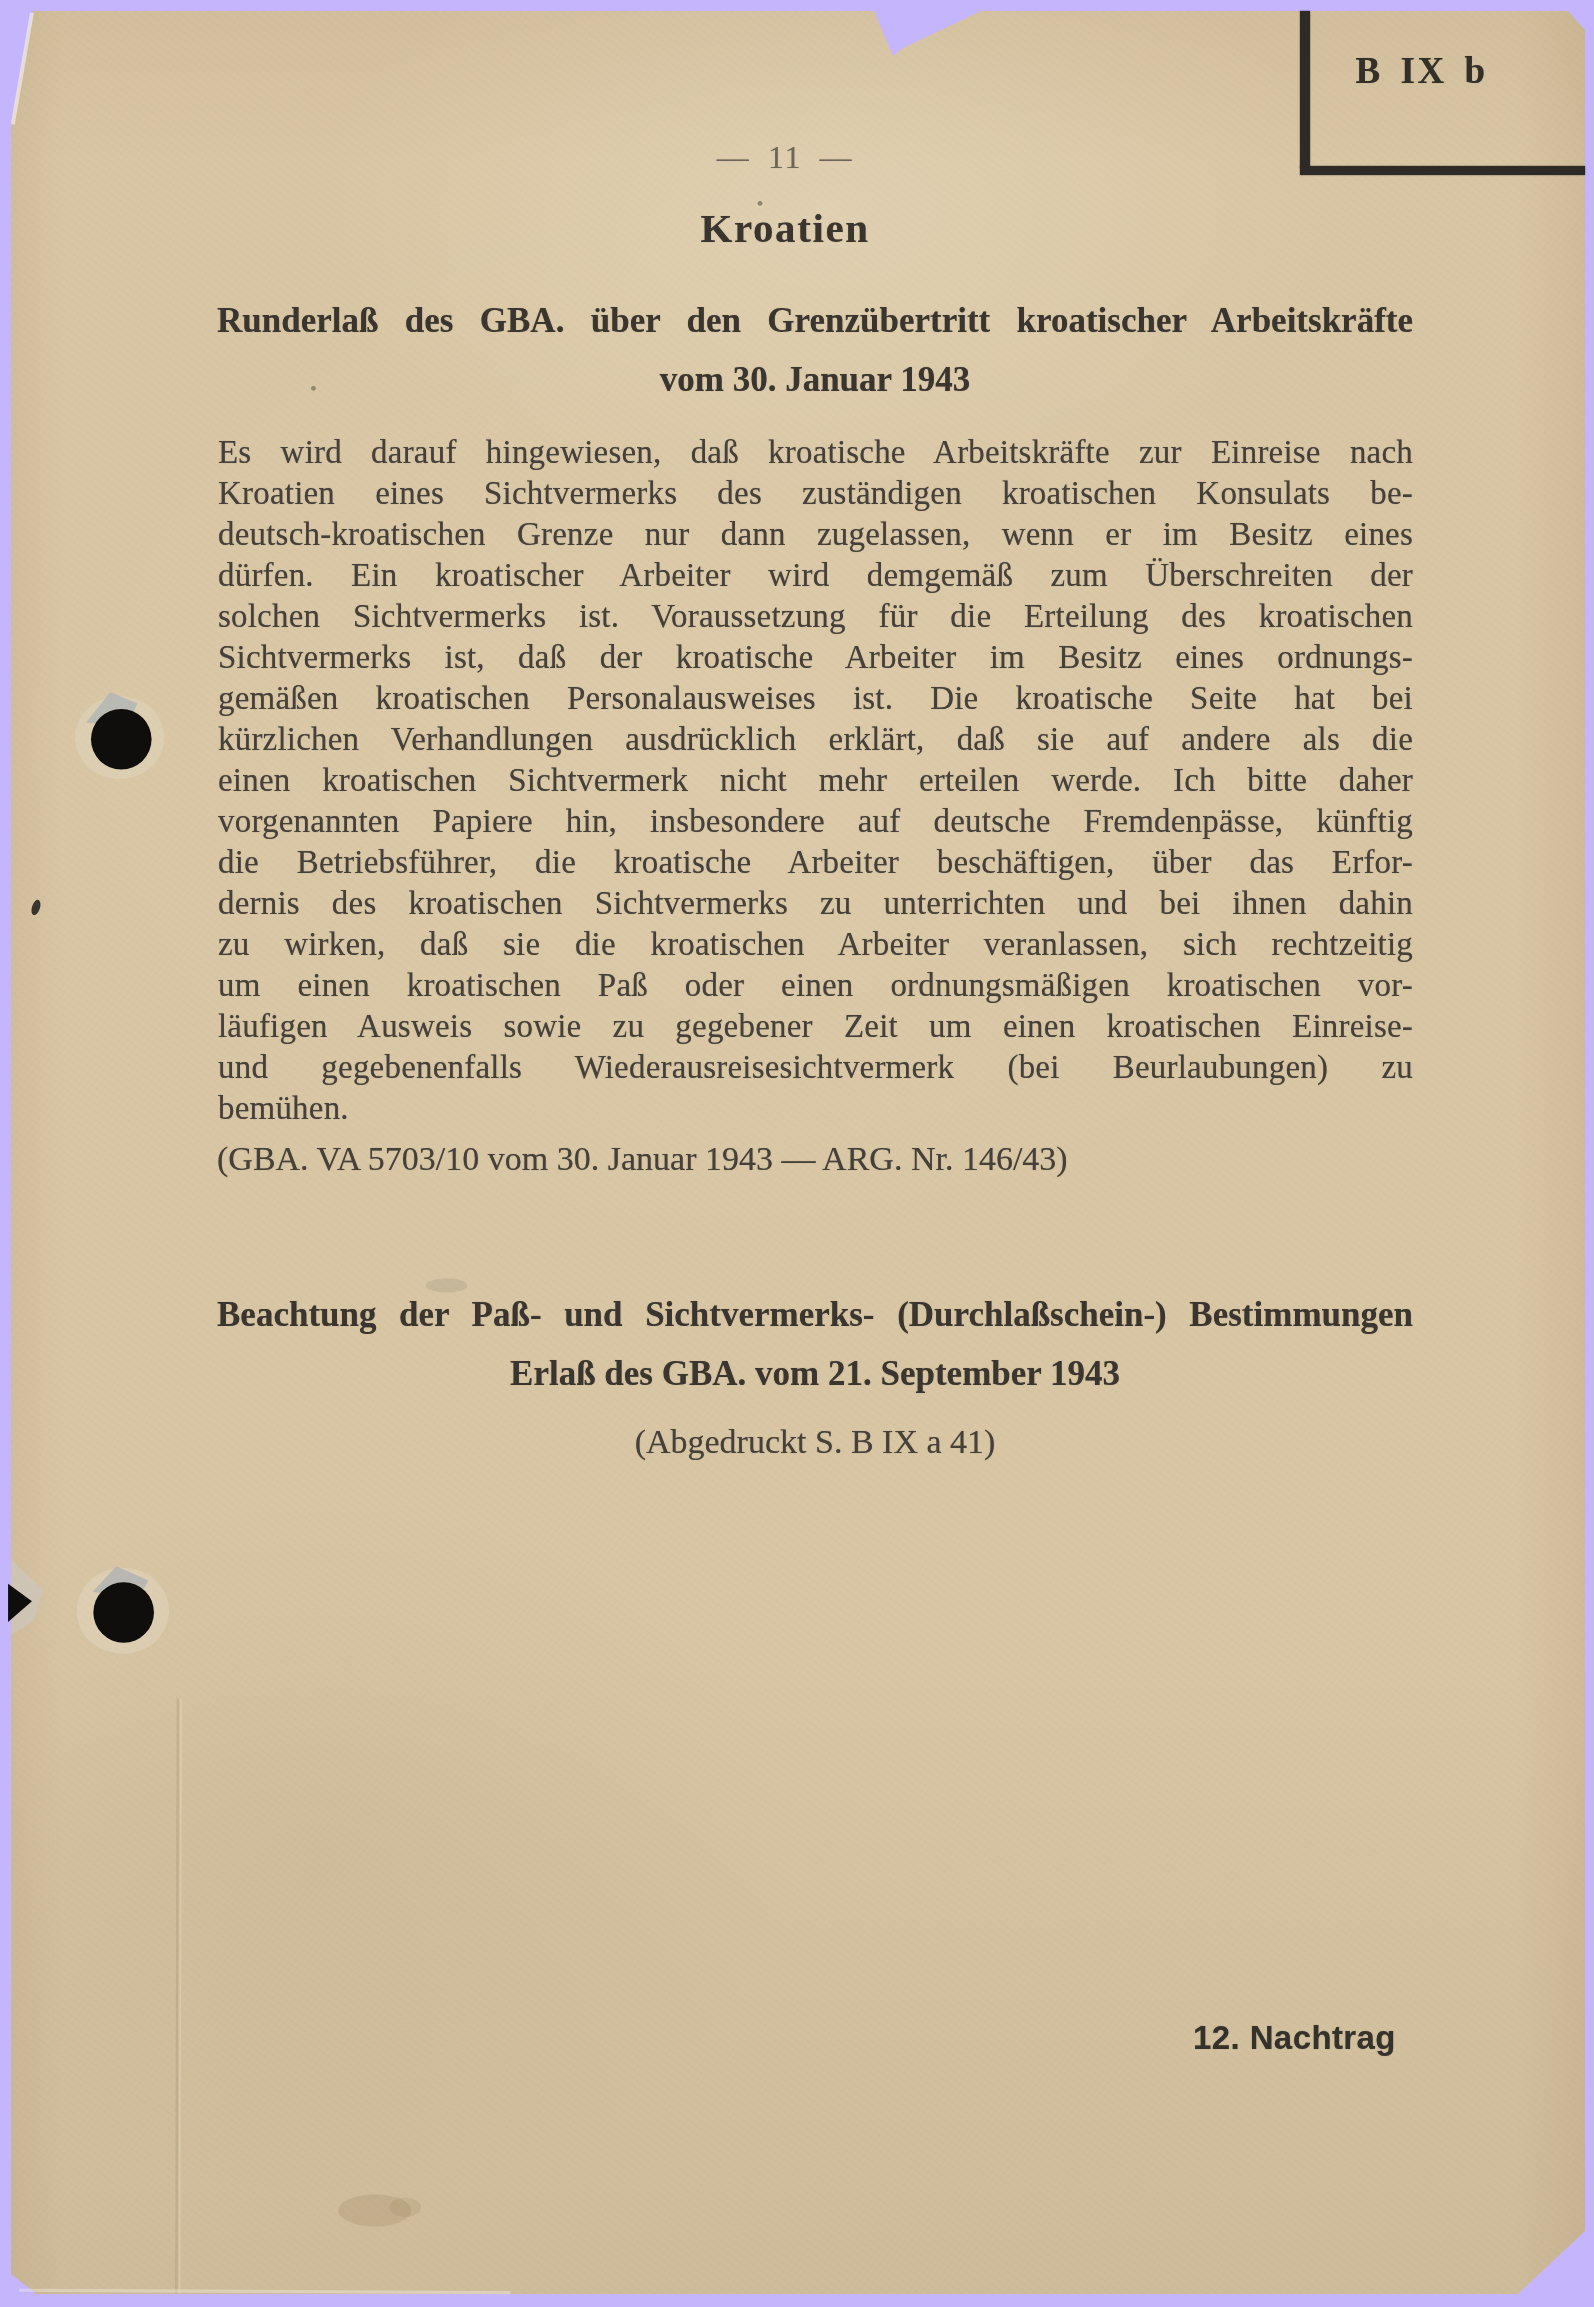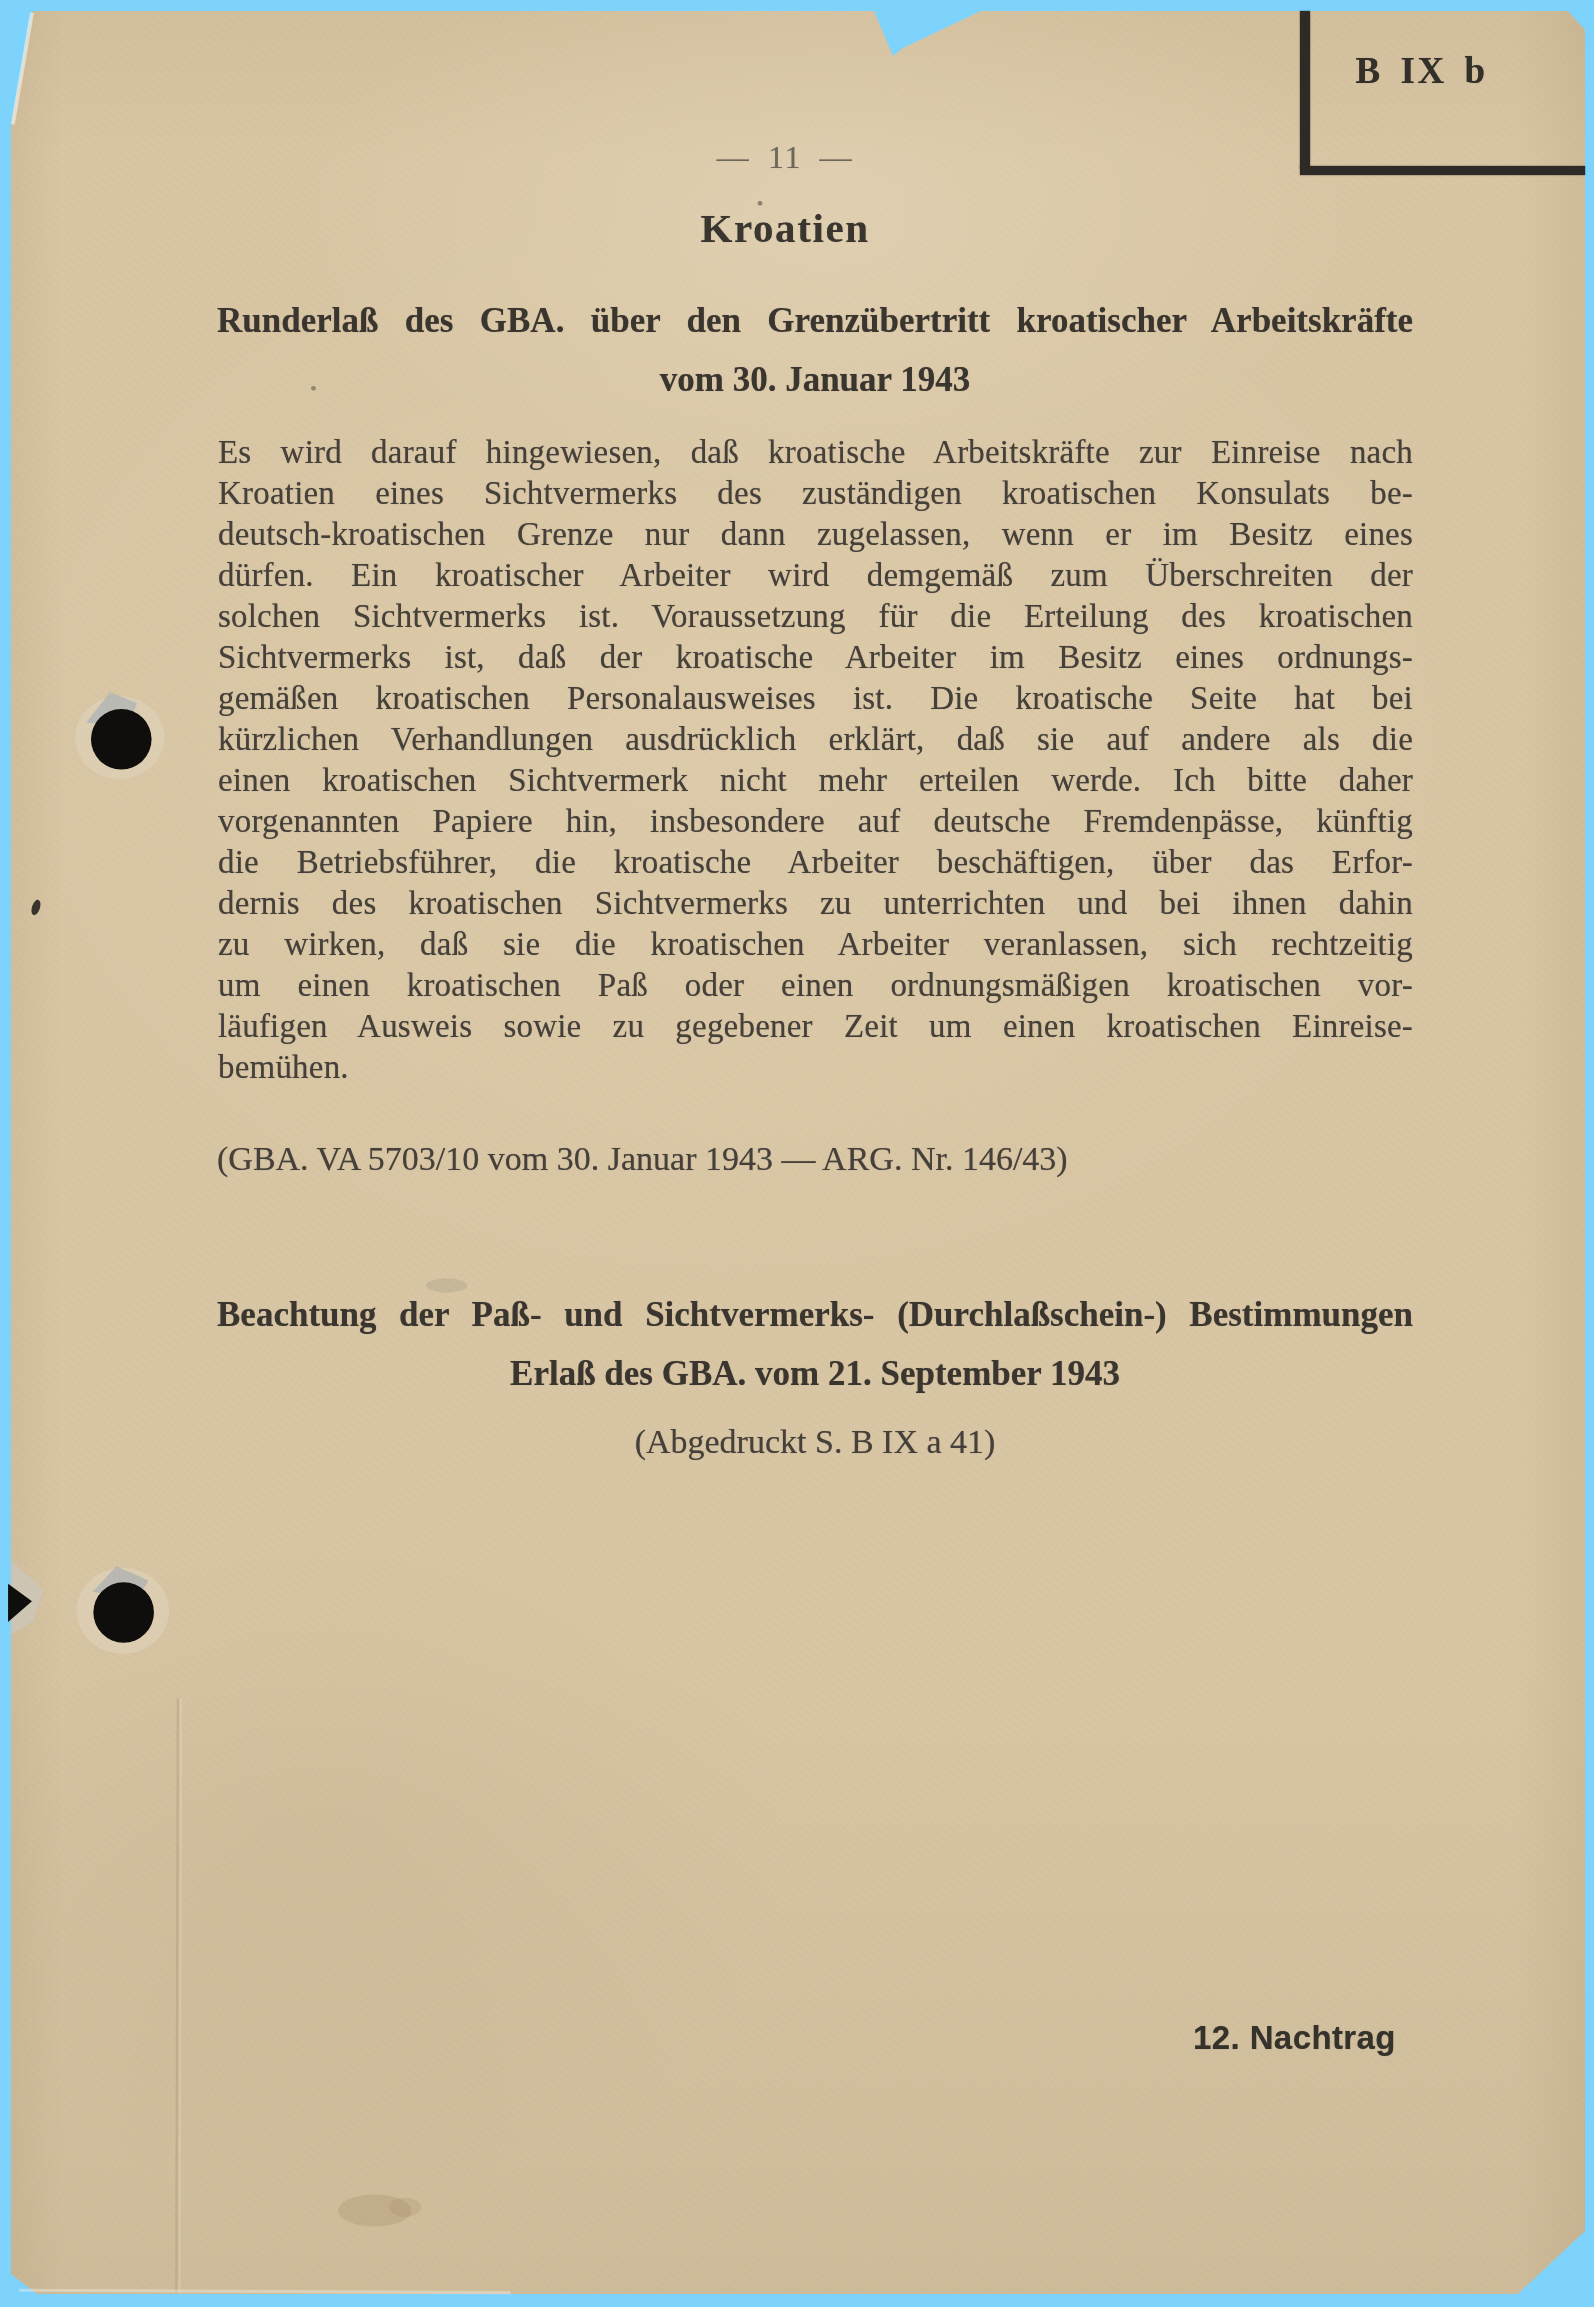--- a/index.html
+++ b/index.html
@@ -1,19 +1,19 @@
 <!DOCTYPE html>
 <html style="font-size:12.8px"><head>
 <meta charset="utf-8">
 <style>
   html,body{margin:0;padding:0;background:#000;}
   .scan{
     position:relative;
     width:1595px;height:2307px;
-    background:#7dd3fc;
+    background:#c4b5fd;
     overflow:hidden;
     font-family:"Liberation Serif","DejaVu Serif",serif;
   }
   
   .paper{
     position:absolute;left:0;top:0;width:1595px;height:2307px;
     background-color:#d8c5a3;
     background-image:
       radial-gradient(ellipse 758px 415px at 52% 9%, rgba(255,248,230,0.20), transparent 70%),
       radial-gradient(ellipse 997px 758px at 46% 32%, rgba(250,240,218,0.12), transparent 75%),
@@ -146,20 +146,21 @@
     <div class="body-line">Sichtvermerks ist, daß der kroatische Arbeiter im Besitz eines ordnungs-</div>
     <div class="body-line">gemäßen kroatischen Personalausweises ist. Die kroatische Seite hat bei</div>
     <div class="body-line">kürzlichen Verhandlungen ausdrücklich erklärt, daß sie auf andere als die</div>
     <div class="body-line">einen kroatischen Sichtvermerk nicht mehr erteilen werde. Ich bitte daher</div>
     <div class="body-line">vorgenannten Papiere hin, insbesondere auf deutsche Fremdenpässe, künftig</div>
     <div class="body-line">die Betriebsführer, die kroatische Arbeiter beschäftigen, über das Erfor-</div>
     <div class="body-line">dernis des kroatischen Sichtvermerks zu unterrichten und bei ihnen dahin</div>
     <div class="body-line">zu wirken, daß sie die kroatischen Arbeiter veranlassen, sich rechtzeitig</div>
     <div class="body-line">um einen kroatischen Paß oder einen ordnungsmäßigen kroatischen vor-</div>
     <div class="body-line">läufigen Ausweis sowie zu gegebener Zeit um einen kroatischen Einreise-</div>
+    <div class="body-line">und gegebenenfalls Wiederausreisesichtvermerk (bei Beurlaubungen) zu</div>
     <div class="body-line">bemühen.</div>
   </div>
 
   <div class="reference ink">(GBA. VA 5703/10 vom 30. Januar 1943 — ARG. Nr. 146/43)</div>
 
   <div class="d2-title1 ink-bold">Beachtung der Paß- und Sichtvermerks- (Durchlaßschein-) Bestimmungen</div>
   <div class="d2-title2 ink-bold">Erlaß des GBA. vom 21. September 1943</div>
   <div class="d2-note ink">(Abgedruckt S. B IX a 41)</div>
 
   <div class="supplement">12. Nachtrag</div>

